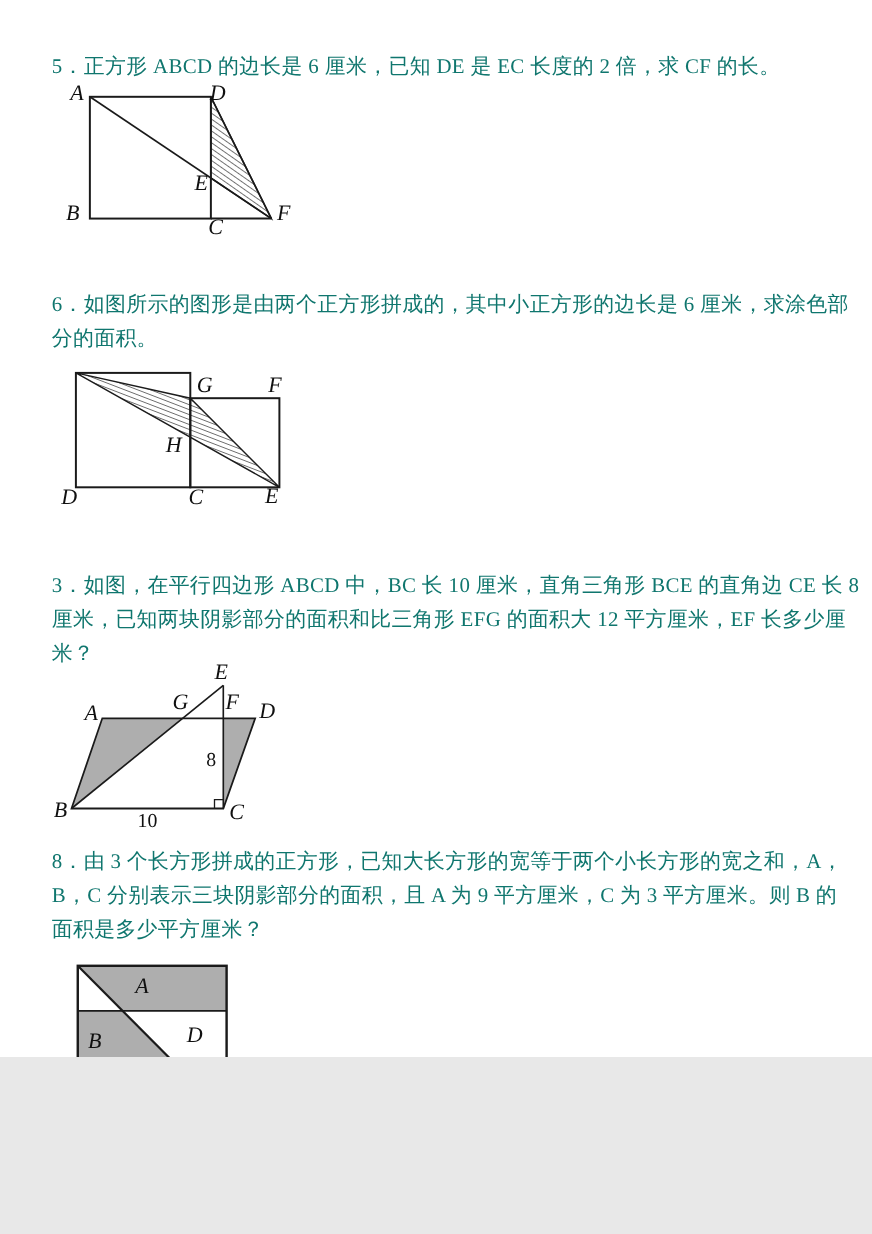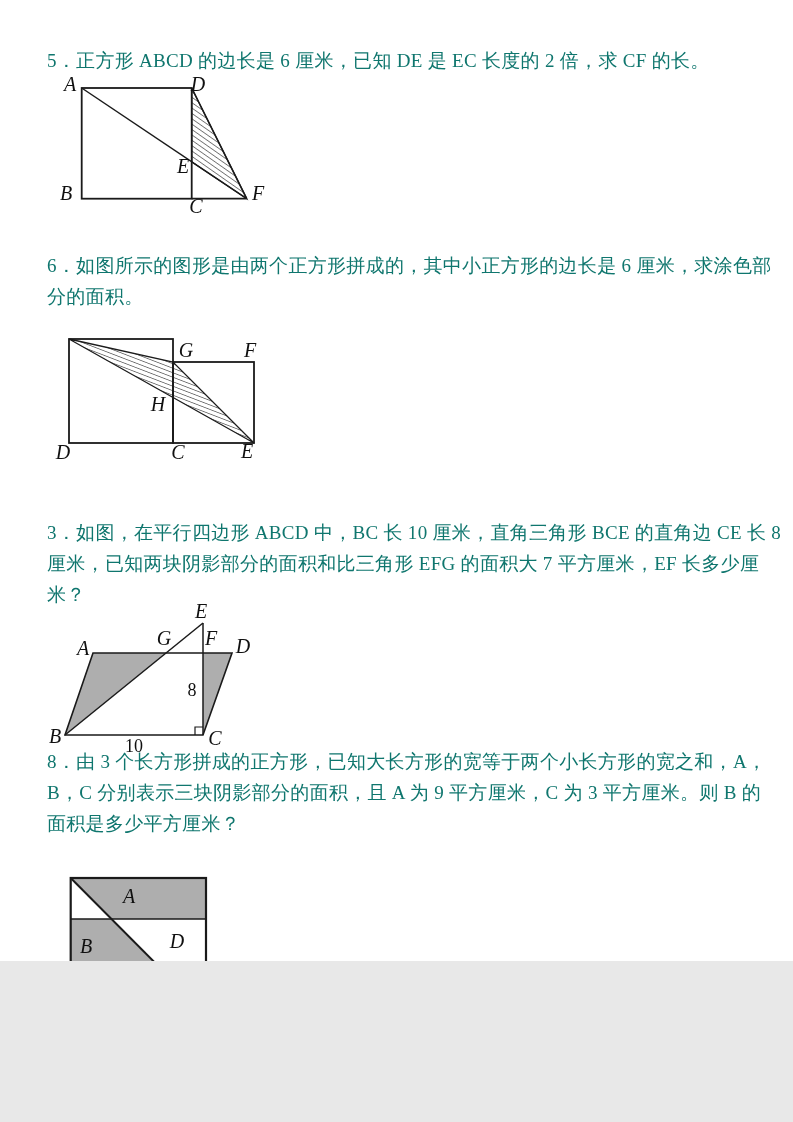--- a/index.html
+++ b/index.html
@@ -63,21 +63,21 @@
     <line class="stroke" x1="191.7" y1="88" x2="246.7" y2="198.7" stroke-width="1.5"></line>
     <line class="stroke" x1="191.7" y1="198.7" x2="246.7" y2="198.7" stroke-width="1.8"></line>
     <text class="lbl" x="70" y="86" text-anchor="middle" dominant-baseline="middle">A</text>
     <text class="lbl" x="198" y="86" text-anchor="middle" dominant-baseline="middle">D</text>
     <text class="lbl" x="66" y="195" text-anchor="middle" dominant-baseline="middle">B</text>
     <text class="lbl" x="196" y="208" text-anchor="middle" dominant-baseline="middle">C</text>
     <text class="lbl" x="183" y="168" text-anchor="middle" dominant-baseline="middle">E</text>
     <text class="lbl" x="258" y="195" text-anchor="middle" dominant-baseline="middle">F</text>
   </svg>
 
-  <div class="para" style="top:251px;">
+  <div class="para" style="top:263px;">
     <div class="tline">6．如图所示的图形是由两个正方形拼成的，其中小正方形的边长是 6 厘米，求涂色部</div>
     <div class="tline">分的面积。</div>
   </div>
 
   <svg class="fig" style="left:50px;top:325px;" width="225" height="145" viewBox="50 325 225 145">
     <defs>
       <pattern id="hatch6" patternUnits="userSpaceOnUse" width="6" height="4.2" patternTransform="rotate(21)">
         <line x1="0" y1="0" x2="6" y2="0" stroke="#1c1c1c" stroke-width="1.1"></line>
       </pattern>
     </defs>
@@ -87,21 +87,21 @@
     <text class="lbl" x="186" y="352" text-anchor="middle" dominant-baseline="middle">G</text>
     <text class="lbl" x="250" y="352" text-anchor="middle" dominant-baseline="middle">F</text>
     <text class="lbl" x="158" y="406" text-anchor="middle" dominant-baseline="middle">H</text>
     <text class="lbl" x="63" y="454" text-anchor="middle" dominant-baseline="middle">D</text>
     <text class="lbl" x="178" y="454" text-anchor="middle" dominant-baseline="middle">C</text>
     <text class="lbl" x="247" y="453" text-anchor="middle" dominant-baseline="middle">E</text>
   </svg>
 
   <div class="para" style="top:518px;">
     <div class="tline">3．如图，在平行四边形 ABCD 中，BC 长 10 厘米，直角三角形 BCE 的直角边 CE 长 8</div>
-    <div class="tline">厘米，已知两块阴影部分的面积和比三角形 EFG 的面积大 7 平方厘米，EF 长多少厘</div>
+    <div class="tline">厘米，已知两块阴影部分的面积和比三角形 EFG 的面积大 12 平方厘米，EF 长多少厘</div>
     <div class="tline">米？</div>
   </div>
 
   <svg class="fig" style="left:40px;top:600px;" width="270" height="160" viewBox="40 600 270 160">
     <polygon class="grayfill" points="93,653 65,735 166,653"></polygon>
     <polygon class="grayfill" points="203,653 232,653 203,735"></polygon>
     <polygon class="stroke" points="93,653 232,653 203,735 65,735" stroke-width="1.6"></polygon>
     <line class="stroke" x1="65" y1="735" x2="203" y2="623" stroke-width="1.5"></line>
     <line class="stroke" x1="203" y1="623" x2="203" y2="735" stroke-width="1.5"></line>
     <polyline class="stroke" points="195,735 195,727 203,727" stroke-width="1.2"></polyline>
@@ -109,21 +109,21 @@
     <text class="lbl" x="83" y="650" text-anchor="middle" dominant-baseline="middle">A</text>
     <text class="lbl" x="164" y="640" text-anchor="middle" dominant-baseline="middle">G</text>
     <text class="lbl" x="211" y="640" text-anchor="middle" dominant-baseline="middle">F</text>
     <text class="lbl" x="243" y="648" text-anchor="middle" dominant-baseline="middle">D</text>
     <text class="lbl" x="55" y="738" text-anchor="middle" dominant-baseline="middle">B</text>
     <text class="lbl" x="215" y="740" text-anchor="middle" dominant-baseline="middle">C</text>
     <text class="num" x="192" y="692" text-anchor="middle" dominant-baseline="middle">8</text>
     <text class="num" x="134" y="748" text-anchor="middle" dominant-baseline="middle">10</text>
   </svg>
 
-  <div class="para" style="top:747px;">
+  <div class="para" style="top:769px;">
     <div class="tline">8．由 3 个长方形拼成的正方形，已知大长方形的宽等于两个小长方形的宽之和，A，</div>
     <div class="tline">B，C 分别表示三块阴影部分的面积，且 A 为 9 平方厘米，C 为 3 平方厘米。则 B 的</div>
     <div class="tline">面积是多少平方厘米？</div>
   </div>
 
   <svg class="fig" style="left:62px;top:870px;" width="152" height="152" viewBox="62 870 152 152">
     <polygon class="grayfill" points="70.7,878 206,878 206,919 111.6,919"></polygon>
     <polygon class="grayfill" points="70.7,919 111.6,919 178.4,986 70.7,986"></polygon>
     <polygon class="grayfill" points="178.4,986 206,986 206,1014"></polygon>
     <line class="stroke" x1="70.7" y1="919" x2="206" y2="919" stroke-width="1.6"></line>

